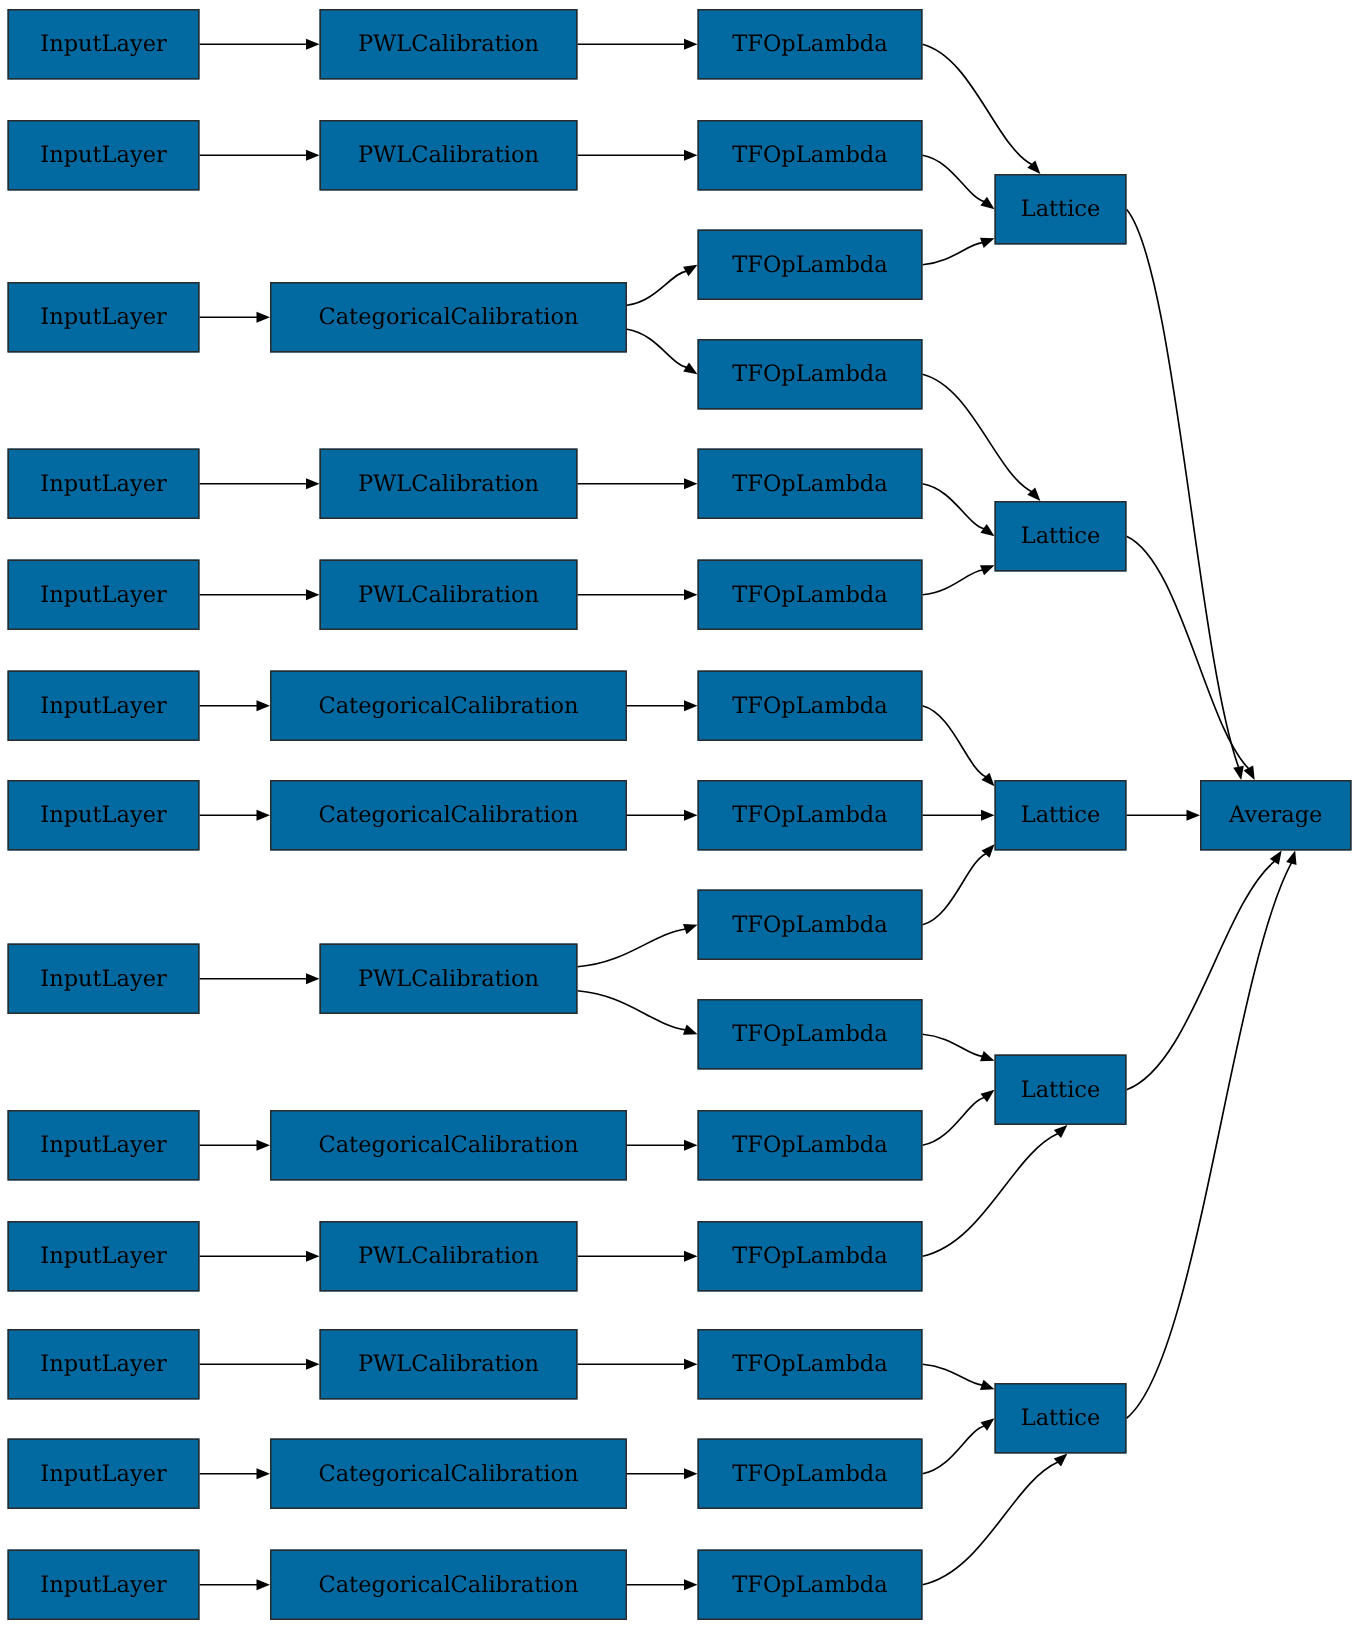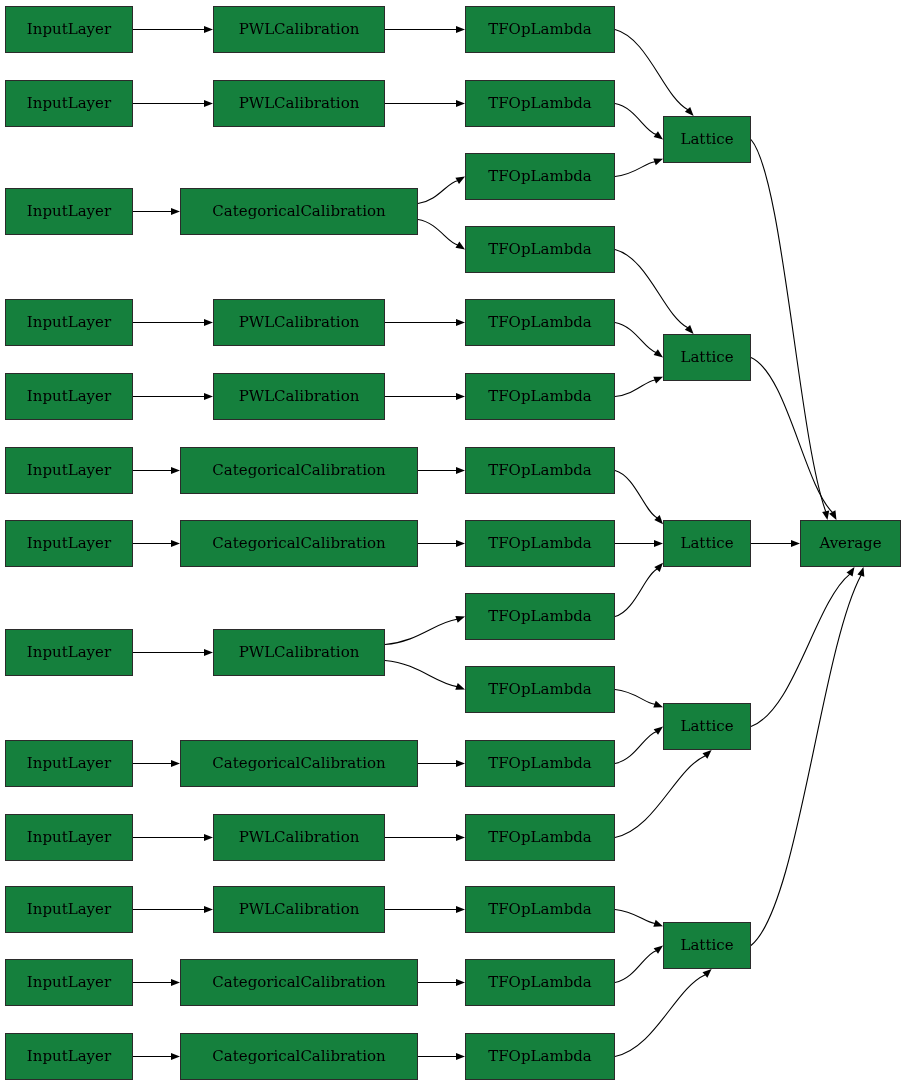--- a/index.html
+++ b/index.html
@@ -1,18 +1,18 @@
 <!DOCTYPE html>
 <html><head>
 <meta charset="utf-8">
 <style>
   html,body{margin:0;padding:0;background:#ffffff;}
   #stage{position:relative;width:905px;height:1087px;background:#ffffff;
          font-family:"DejaVu Serif","Liberation Serif",serif;overflow:hidden;}
-  .node{position:absolute;box-sizing:border-box;background:#15803d;
+  .node{position:absolute;box-sizing:border-box;background:#0369a1;
         border:1px solid #2b2b2b;display:flex;align-items:center;
         justify-content:center;color:#000000;font-size:15px;line-height:1;
         white-space:nowrap;}
   .node span{pointer-events:none;}
   svg.edges{position:absolute;left:0;top:0;width:905px;height:1087px;
             overflow:visible;}
   svg.edges path,svg.edges line{fill:none;stroke:#000000;stroke-width:1.1;}
   svg.edges polygon{fill:#000000;stroke:none;}
 </style>
 </head>

